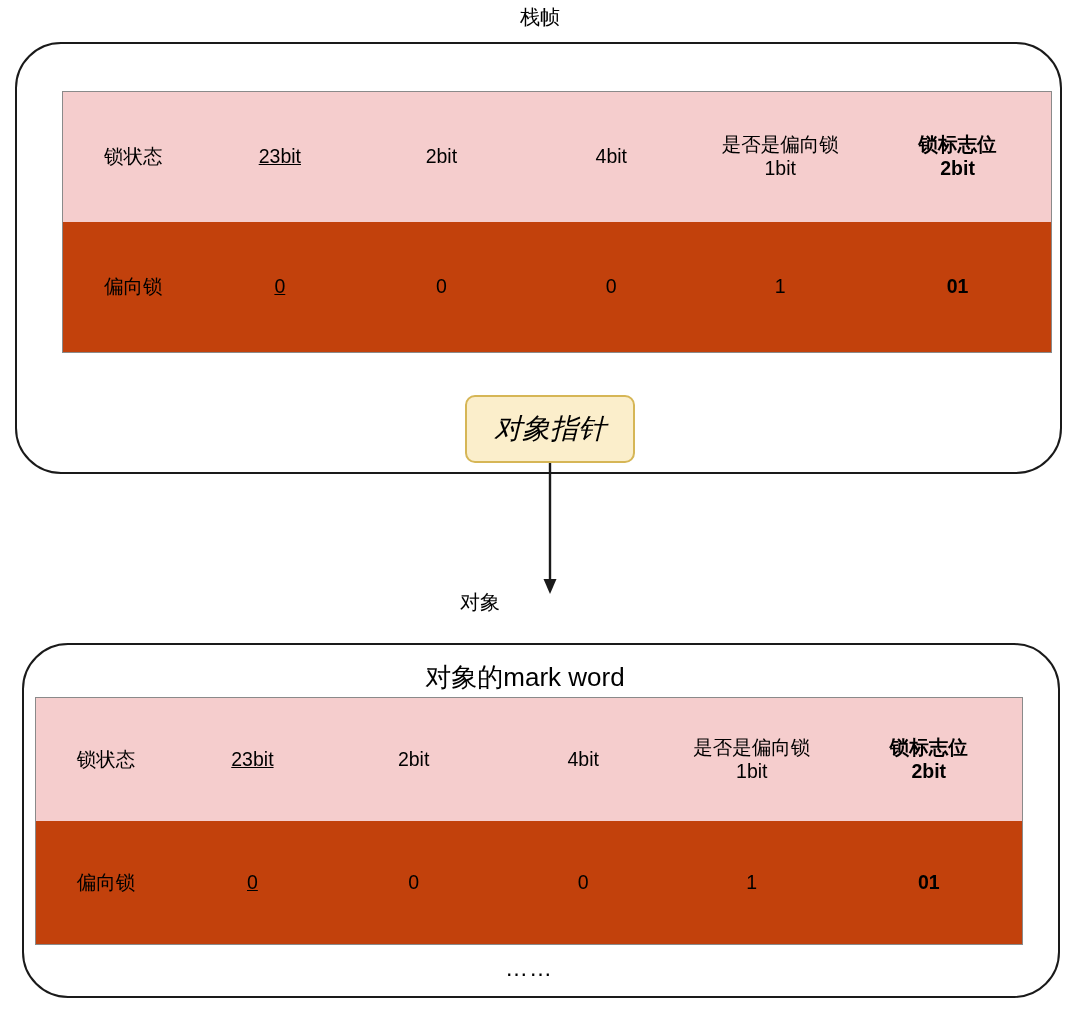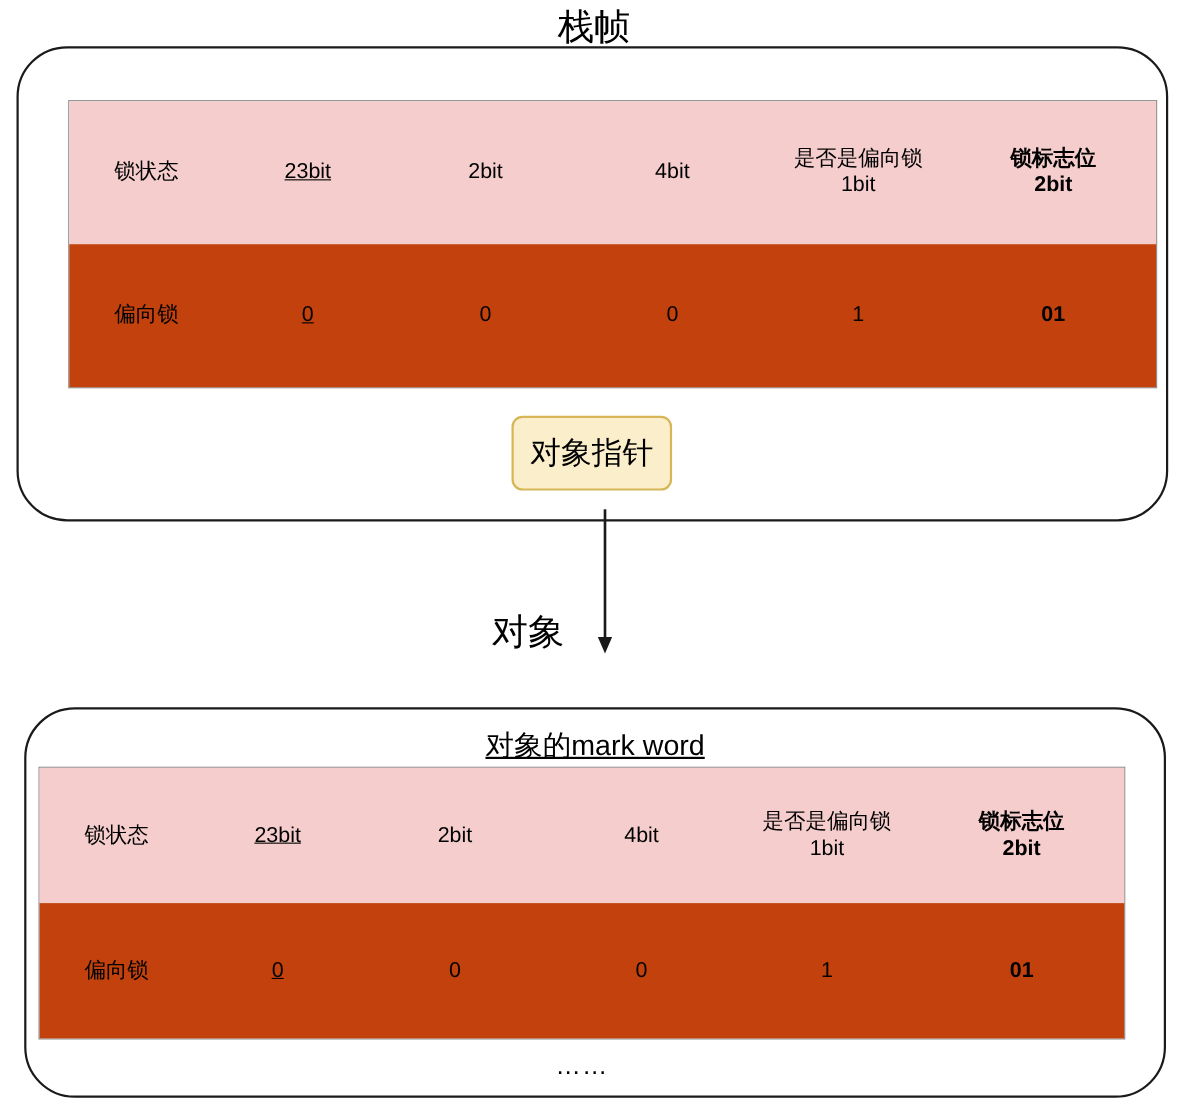--- a/index.html
+++ b/index.html
@@ -21,21 +21,21 @@
     position: absolute;
     border: 2.6px solid #1a1a1a;
     border-radius: 46px;
     background: #ffffff;
     box-sizing: border-box;
   }
 
   
   .section-title {
     position: absolute;
-    font-size: 33px;
+    font-size: 20px;
     line-height: 1;
     color: #000000;
     text-align: center;
     white-space: nowrap;
   }
 
   
   .bit-table {
     position: absolute;
     border: 1.2px solid #8a8a8a;
@@ -128,32 +128,32 @@
   <div class="bit-row data-row" style="height:131px;">
     <div class="bit-cell col-0">偏向锁</div>
     <div class="bit-cell col-1">0</div>
     <div class="bit-cell col-2">0</div>
     <div class="bit-cell col-3">0</div>
     <div class="bit-cell col-4">1</div>
     <div class="bit-cell col-5">01</div>
   </div>
 </div>
 
-<div class="pointer-box" style="left:465px; top:378px; width:146px; height:68px;">对象指针</div>
+<div class="pointer-box" style="left:465px; top:395px; width:170px; height:68px;font-style:italic;">对象指针</div>
 
 <svg class="arrow-svg" style="left:530px; top:463px; width:40px; height:135px;" viewBox="0 0 40 135">
   <line x1="20" y1="0" x2="20" y2="121" stroke="#1a1a1a" stroke-width="2.4"></line>
   <polygon points="20,131 13.5,116 26.5,116" fill="#1a1a1a"></polygon>
 </svg>
 
-<div class="section-title" style="left:0; top:560px; width:960px;font-family:Liberation Mono, monospace;">对象</div>
+<div class="section-title" style="left:0; top:592px; width:960px;">对象</div>
 
 <div class="round-box" style="left:22px; top:643px; width:1038px; height:355px;"></div>
 
-<div class="section-title" style="left:22px; top:664px; width:1038px; font-size:26px;text-decoration:underline;">对象的mark word</div>
+<div class="section-title" style="left:6px; top:664px; width:1038px; font-size:26px;">对象的mark word</div>
 
 <div class="bit-table" style="left:35px; top:697px; width:988px; height:248px;">
   <div class="bit-row header-row" style="height:124px;">
     <div class="bit-cell col-0">锁状态</div>
     <div class="bit-cell col-1">23bit</div>
     <div class="bit-cell col-2">2bit</div>
     <div class="bit-cell col-3">4bit</div>
     <div class="bit-cell col-4">是否是偏向锁
 1bit</div>
     <div class="bit-cell col-5">锁标志位

